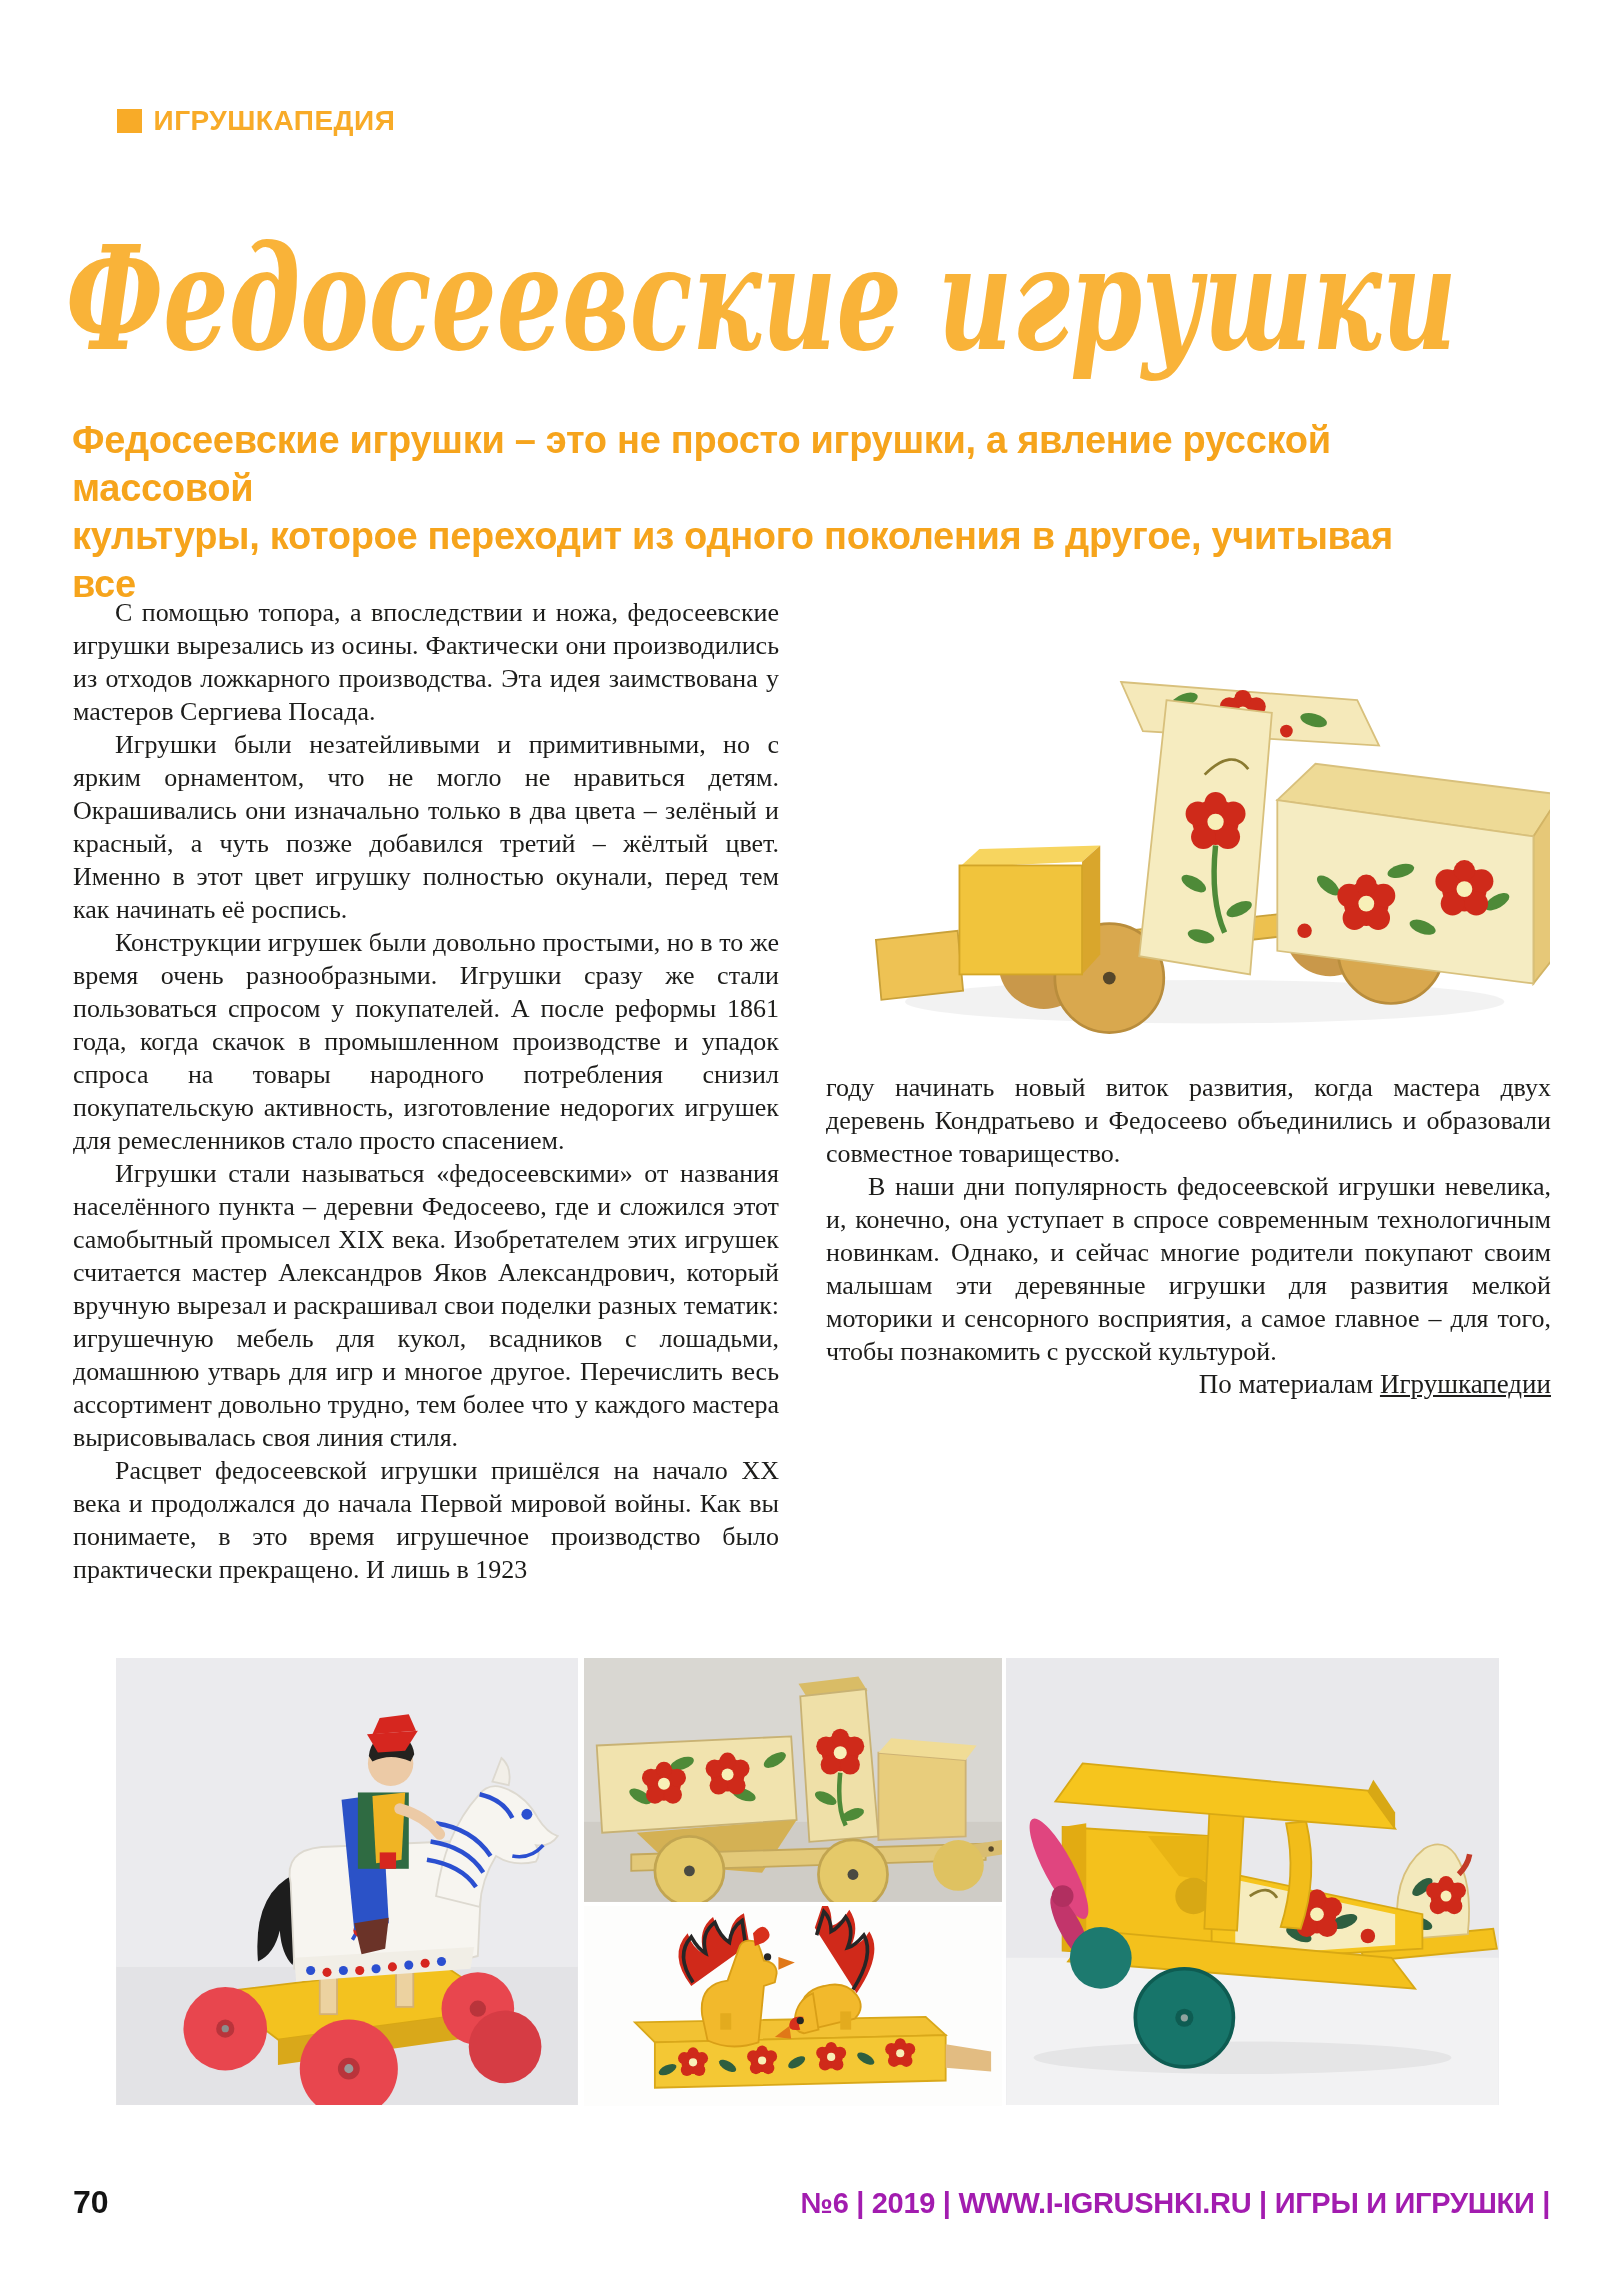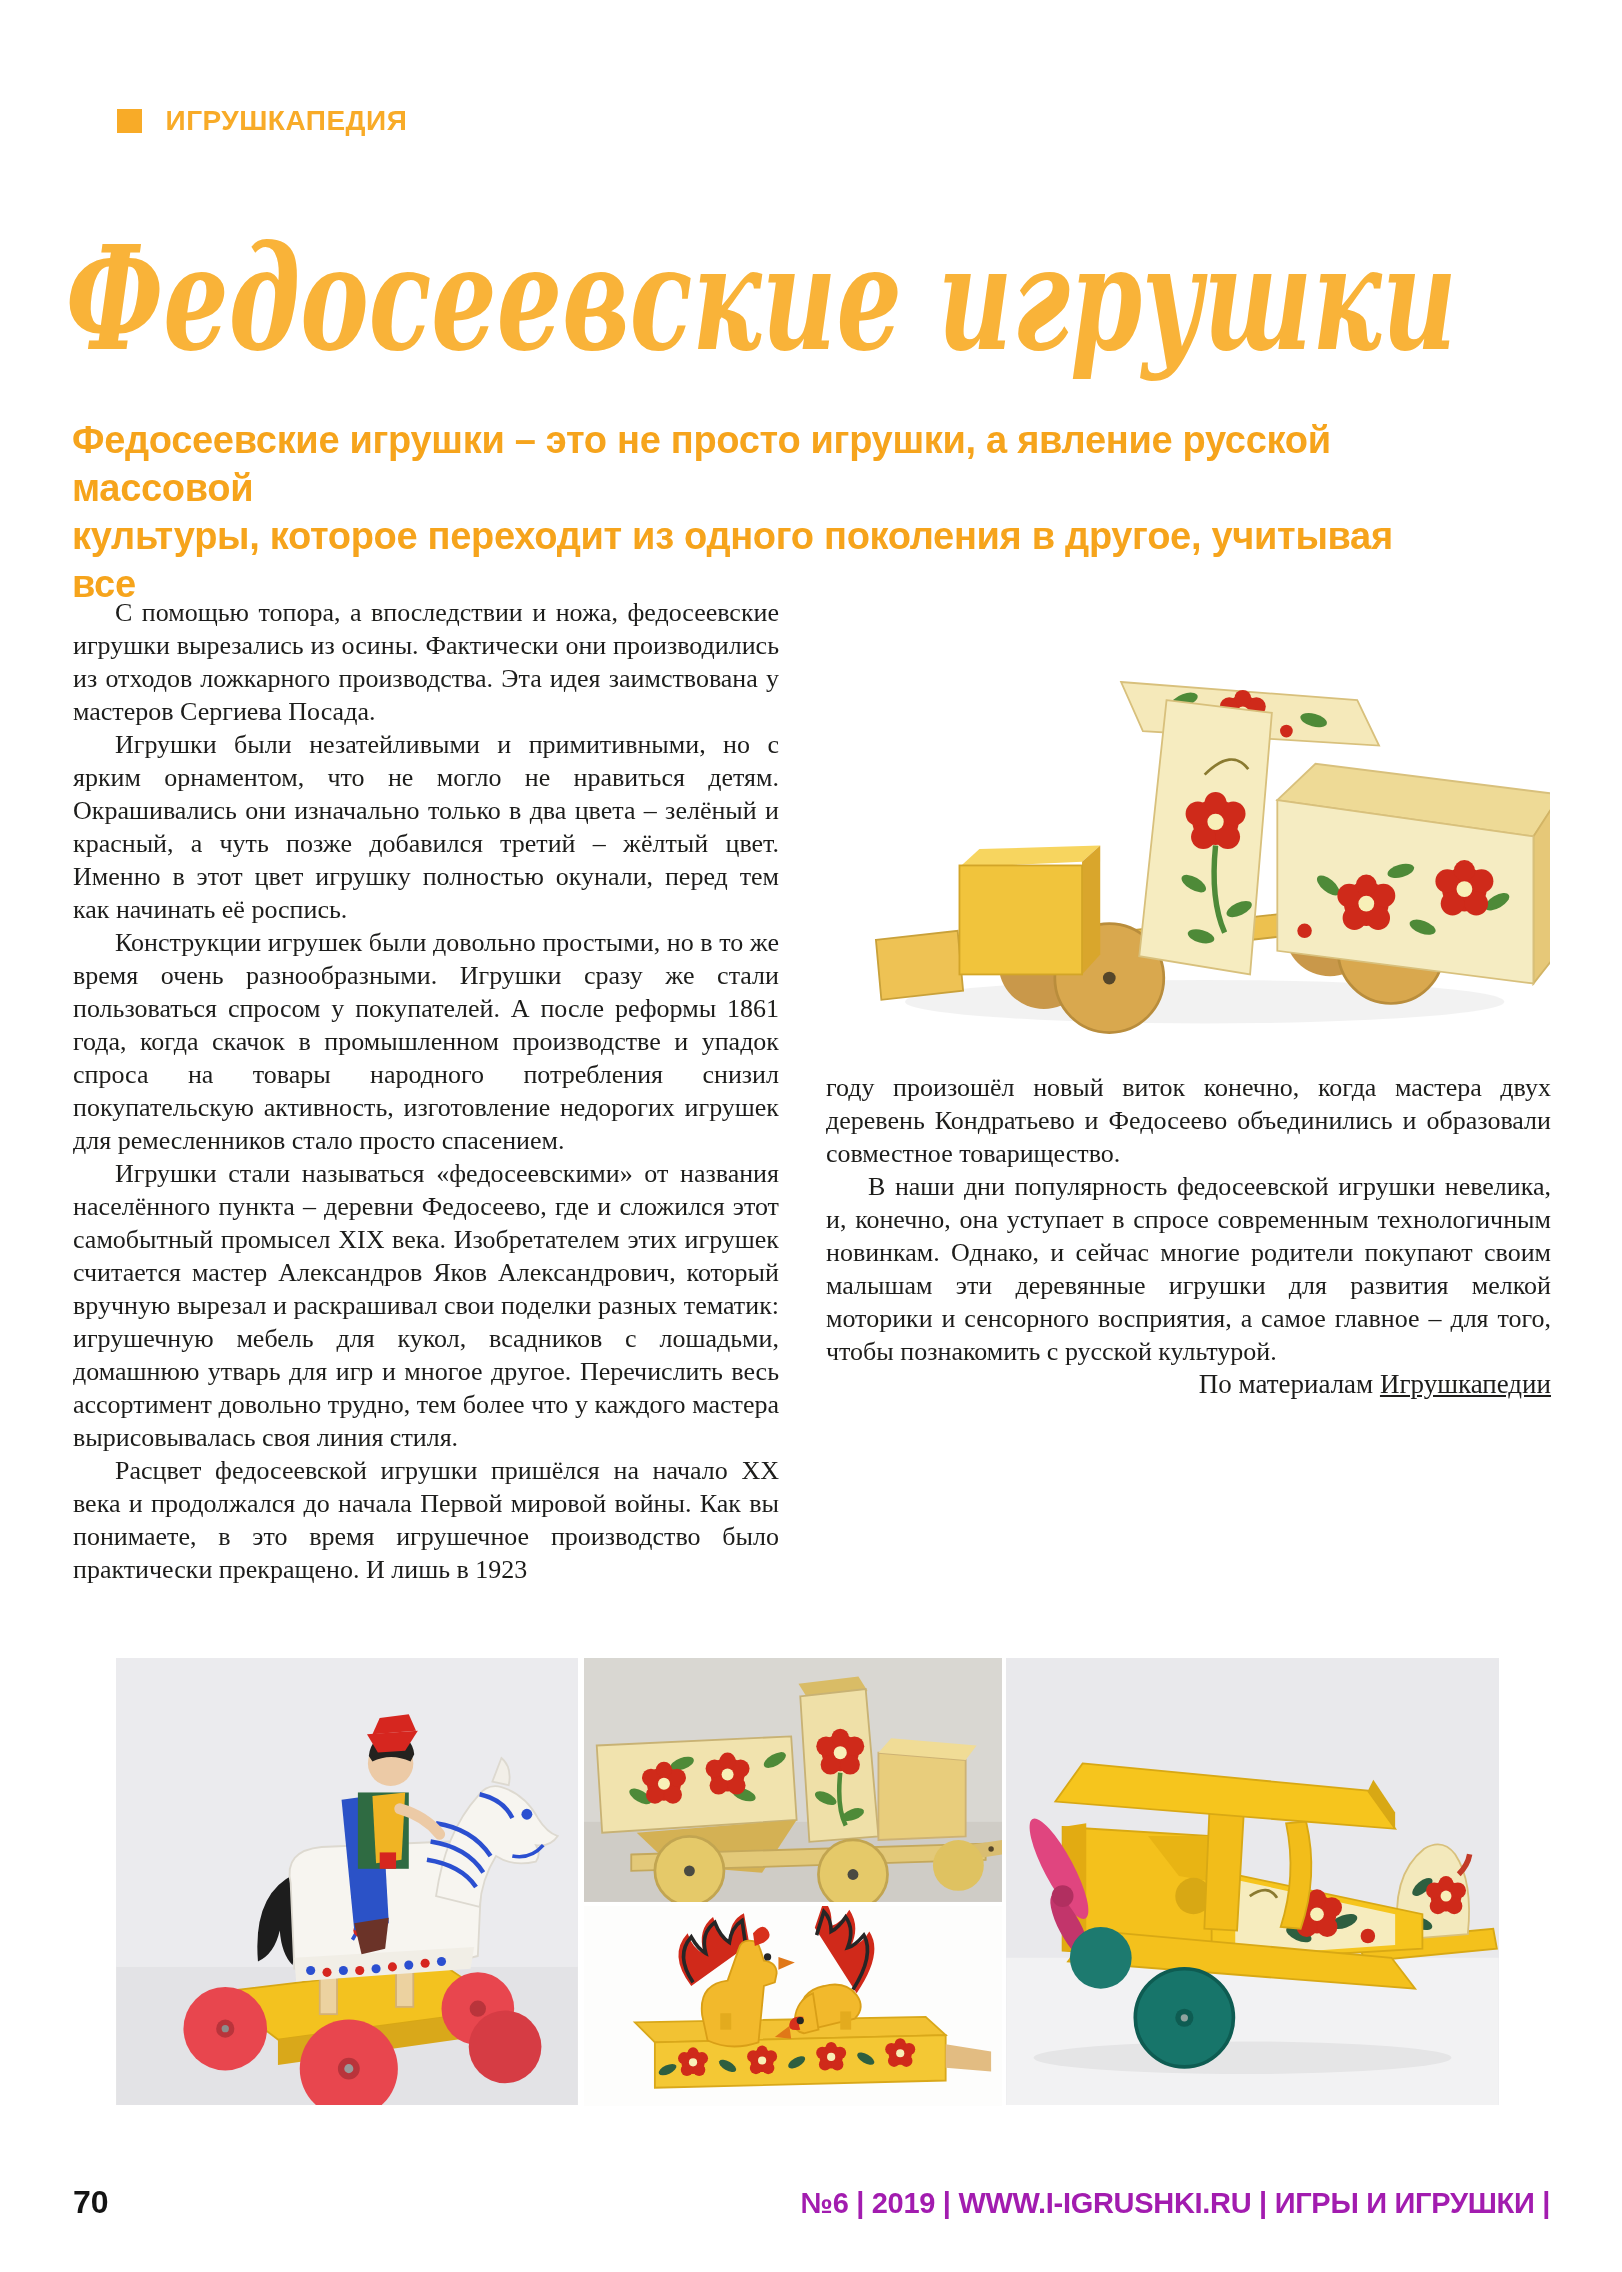--- a/index.html
+++ b/index.html
@@ -1,19 +1,19 @@
 <!DOCTYPE html>
 <html lang="ru" style="font-size:14.5px"><head>
 <meta charset="utf-8">
 <style>
   html,body{margin:0;padding:0;background:#9e9e9e;}
   .page{position:relative;width:1623px;height:2273px;background:#ffffff;margin:0 auto;
         font-family:"Liberation Serif","DejaVu Serif",serif;overflow:hidden;}
   
-  .kicker{position:absolute;left:89px;top:105px;display:flex;align-items:center;gap:24px;padding-left:28px;}
+  .kicker{position:absolute;left:89px;top:105px;display:flex;align-items:center;gap:12px;padding-left:28px;}
   .kicker-square{width:24.5px;height:24.5px;background:#f8ab28;}
   .kicker-label{font-family:"Liberation Sans","DejaVu Sans",sans-serif;font-weight:bold;
                 font-size:28px;color:#f8ab28;letter-spacing:0.5px;}
   
   .title-svg{position:absolute;left:64px;top:138px;}
   .title-svg text{font-family:"DejaVu Serif","Liberation Serif",serif;font-style:italic;
                   font-weight:bold;fill:#f9b339;}
   
   .lede{position:absolute;left:72px;top:416px;width:1382px;
         font-family:"Liberation Sans","DejaVu Sans",sans-serif;font-weight:bold;
@@ -127,21 +127,21 @@
       <use href="#leaf" transform="translate(636,306) rotate(-15)"></use>
       <use href="#leaf" transform="translate(660,368) rotate(20)"></use>
       <use href="#leaf" transform="translate(742,340) rotate(-30)"></use>
       <use href="#flw" transform="translate(598,342) scale(1.45)"></use>
       <use href="#flw" transform="translate(706,326) scale(1.45)"></use>
       <circle cx="530" cy="372" r="8" fill="#cf2a1a"></circle>
     </svg>
   </figure>
 
   <div class="col col-right">
-    <p class="no-indent">году произошёл новый виток конечно, когда мастера двух деревень Кондратьево и Федосеево объединились и образовали совместное товарищество.</p>
+    <p class="no-indent">году начинать новый виток развития, когда мастера двух деревень Кондратьево и Федосеево объединились и образовали совместное товарищество.</p>
     <p>В наши дни популярность федосеевской игрушки невелика, и, конечно, она уступает в спросе современным технологичным новинкам. Однако, и сейчас многие родители покупают своим малышам эти деревянные игрушки для развития мелкой моторики и сенсорного восприятия, а самое главное – для того, чтобы познакомить с русской культурой.</p>
     <p class="credit no-indent">
       <span>По материалам </span><span class="u">Игрушкапедии</span>
     </p>
   </div>
 
   <figure class="photo photo-horse" style="margin:0" aria-label="Деревянная лошадка с всадником на платформе с красными колёсами">
     <svg width="462" height="447" viewBox="0 0 508 492">
       <rect width="508" height="492" fill="#ebebee"></rect>
       <rect y="340" width="508" height="152" fill="#e3e3e6"></rect>

